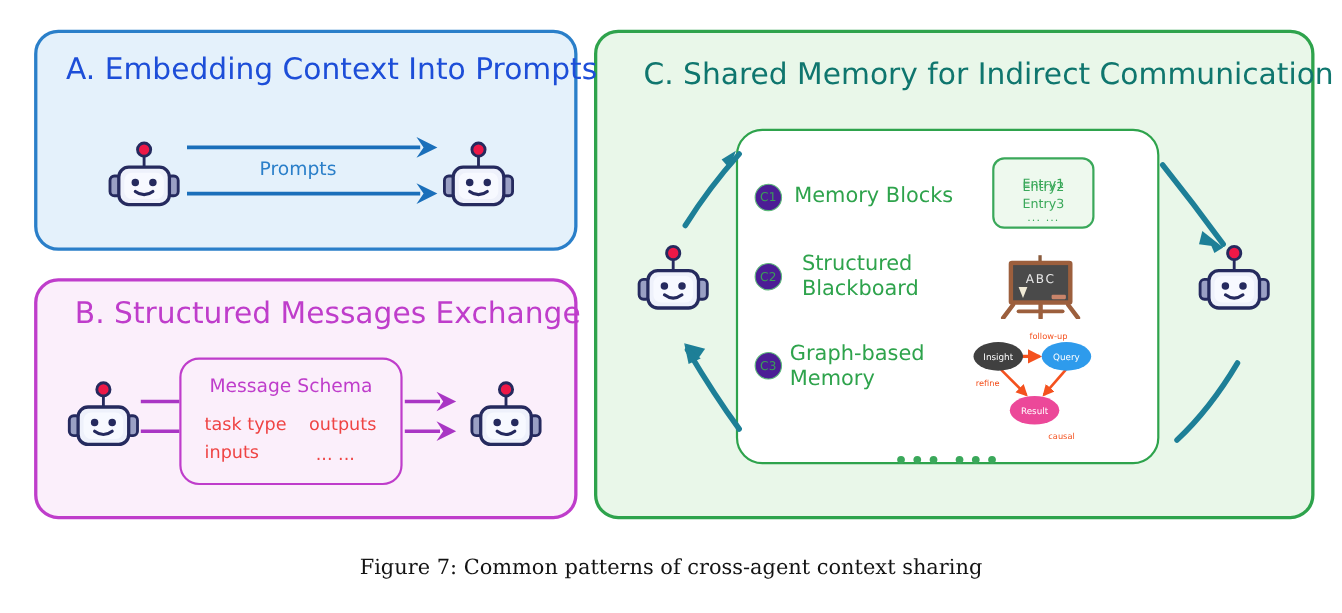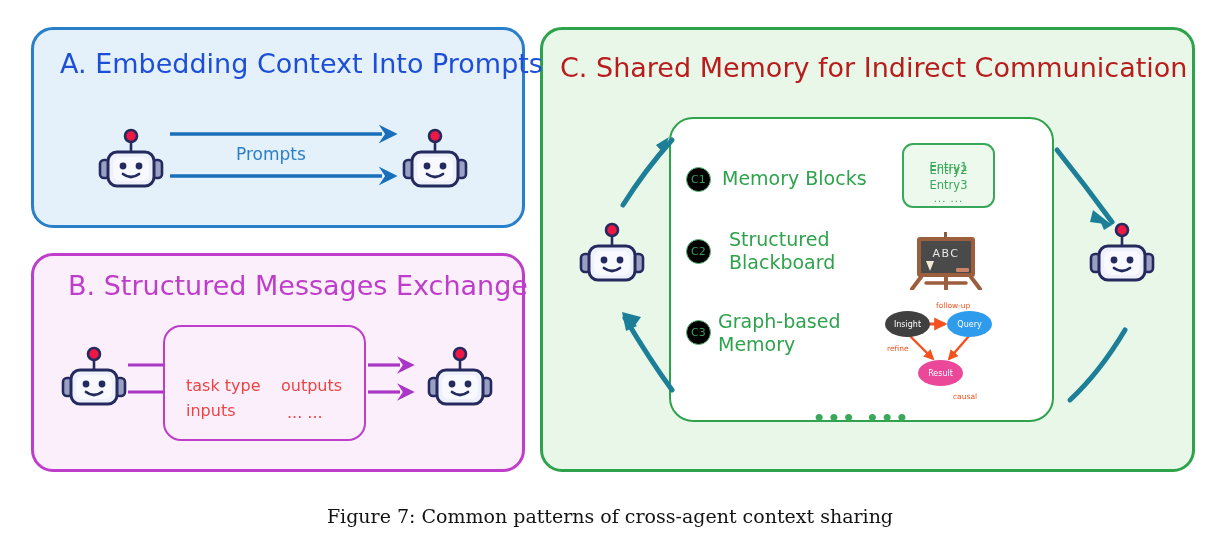--- a/index.html
+++ b/index.html
@@ -20,21 +20,21 @@
     background:#fbeffb;border:3px solid #bf3dcb;border-radius:22px;
   }
   #panel-c{
     left:540px;top:27px;width:655px;height:445px;
     background:#e9f7e9;border:3px solid #2ea34c;border-radius:22px;
   }
 
   .panel-title{position:absolute;white-space:nowrap;font-weight:400;}
   #title-a{left:60px;top:48px;font-size:27px;color:#1d4ed8;}
   #title-b{left:68px;top:270px;font-size:27px;color:#bf3dcb;}
-  #title-c{left:560px;top:52px;font-size:27px;color:#b91c1c;}
+  #title-c{left:585px;top:52px;font-size:27px;color:#0f766e;}
 
   
   .robot{position:absolute;}
 
   
   #prompts-label{
     position:absolute;left:236px;top:144px;font-size:17px;color:#2a7fc9;
     white-space:nowrap;
   }
 
@@ -56,21 +56,21 @@
 
   
   #memory-card{
     position:absolute;left:669px;top:117px;width:385px;height:305px;
     box-sizing:border-box;background:#ffffff;
     border:2.5px solid #2ea34c;border-radius:24px;
   }
   .c-badge{
     position:absolute;width:25px;height:25px;box-sizing:border-box;
     border:1.6px solid #5cb87a;border-radius:50%;
-    background:#000000;color:#3a9e57;font-size:11px;
+    background:#4c1d95;color:#3a9e57;font-size:11px;
     display:flex;align-items:center;justify-content:center;
     letter-spacing:.2px;
   }
   .c-label{position:absolute;font-size:19px;color:#2ea34c;line-height:1.22;}
   #c1-badge{left:686px;top:167px;}
   #c1-label{left:722px;top:167px;white-space:nowrap;}
   #c2-badge{left:686px;top:239px;}
   #c2-label{left:729px;top:228px;width:130px;}
   #c3-badge{left:686px;top:320px;}
   #c3-label{left:718px;top:310px;width:125px;}
@@ -130,20 +130,21 @@
 
   <div class="panel" id="panel-a"></div>
   <div class="panel" id="panel-b"></div>
   <div class="panel" id="panel-c"></div>
 
   <div class="panel-title" id="title-a">A. Embedding Context Into Prompts</div>
   <div class="panel-title" id="title-b">B. Structured Messages Exchange</div>
   <div class="panel-title" id="title-c">C. Shared Memory for Indirect Communication</div>
 
   <div id="schema-card"></div>
+  <div id="schema-title">Message Schema</div>
   <div class="schema-cell" id="sc-0">task type</div>
   <div class="schema-cell" id="sc-1">outputs</div>
   <div class="schema-cell" id="sc-2">inputs</div>
   <div class="schema-cell" id="sc-3">... ...</div>
 
   <div id="prompts-label">Prompts</div>
 
   <div id="memory-card"></div>
 
   <div class="c-badge" id="c1-badge">C1</div>

